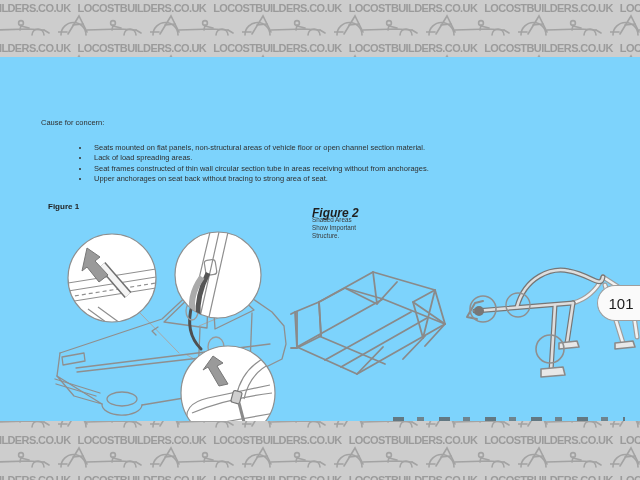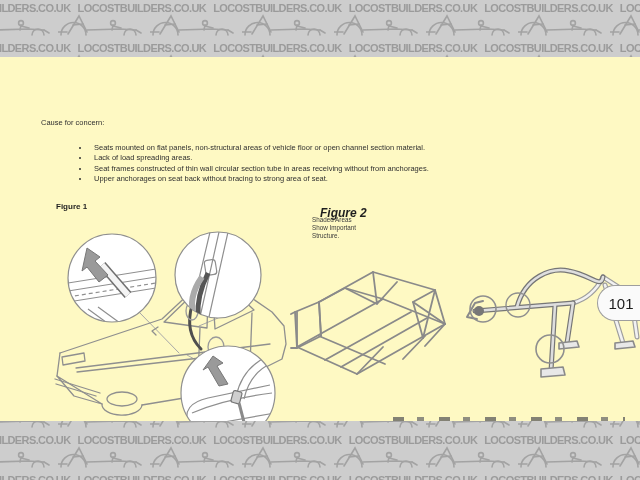--- a/index.html
+++ b/index.html
@@ -17,29 +17,29 @@
   .wm-row.logo{height:27px;margin-left:-34px;}
   .wm-text{
     display:inline-block;margin-right:7px;
     font-weight:bold;font-size:11px;letter-spacing:-0.6px;
     color:#9b9b9b;transform:scaleY(1.05);
   }
   .wm-logo{display:inline-block;vertical-align:top;margin-right:8px;}
   
   .page{
     position:absolute;left:0;top:57px;width:640px;height:364px;
-    background:#fef9c3;color:#333;
+    background:#7dd3fc;color:#333;
   }
   .heading{position:absolute;left:41px;top:61px;font-size:7.5px;color:#303030;}
   .bullets{
     position:absolute;left:78px;top:78px;width:500px;margin:8px;padding:0 0 0 4px;
     font-size:7.5px;line-height:10.4px;color:#303030;list-style:disc outside;
   }
   .bullets li{padding-left:4px;}
-  .fig-label{position:absolute;font-weight:bold;color:#1f1f1f;margin-left:8px;}
+  .fig-label{position:absolute;font-weight:bold;color:#1f1f1f;}
   #fig1-label{left:48px;top:145px;font-size:8px;}
   #fig2-label{left:312px;top:149px;font-size:12px;font-style:italic;}
   .fig2-caption{
     position:absolute;left:312px;top:159px;font-size:6.3px;line-height:7.9px;color:#3a3a3a;
   }
   .figure-svg{position:absolute;}
   #figure1-drawing{left:40px;top:170px;}
   #figure2-drawing{left:285px;top:195px;}
   #cage-drawing{left:455px;top:188px;}
   

